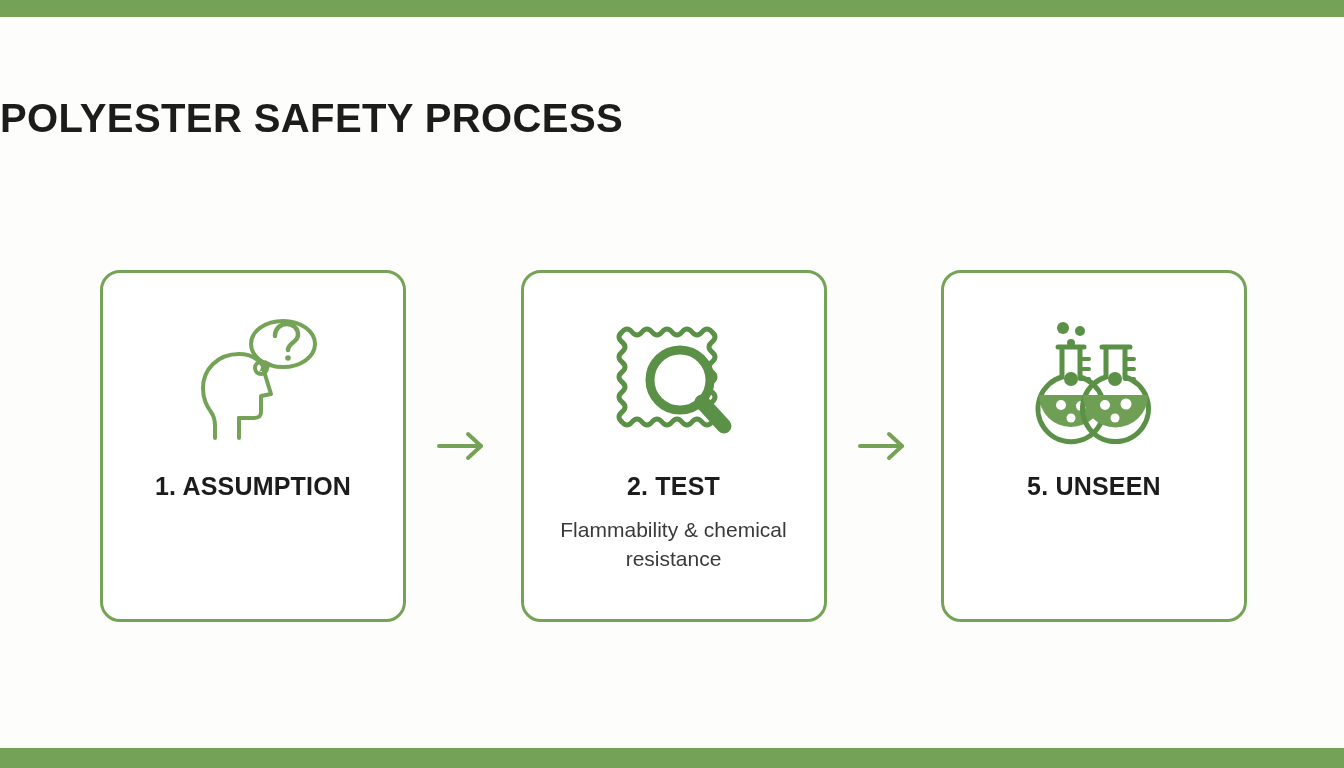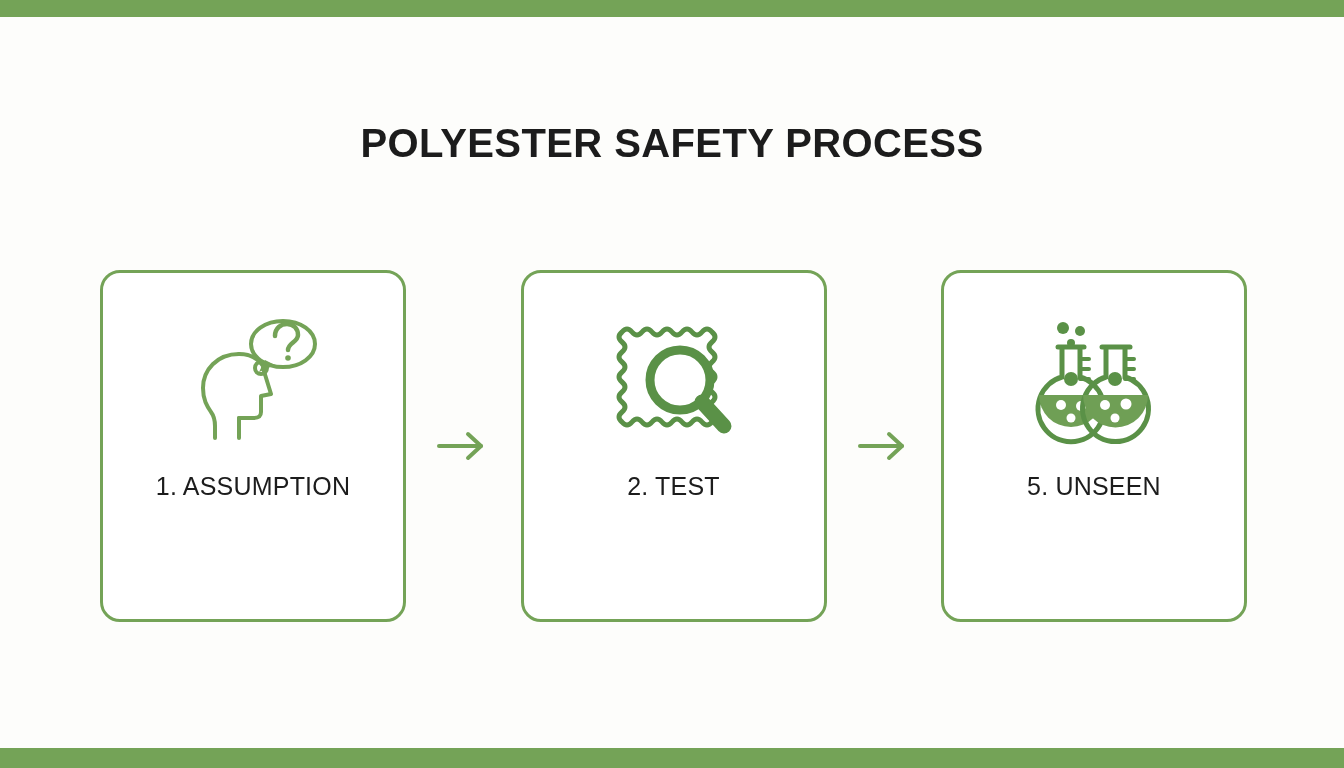--- a/index.html
+++ b/index.html
@@ -31,24 +31,23 @@
   .band-top {
     top: 0;
     height: 17px;
   }
   .band-bottom {
     bottom: 0;
     height: 20px;
   }
   .title {
     position: absolute;
-    top: 121px;
+    top: 96px;
     left: 0;
     width: 100%;
-    text-align: center;
     font-size: 40px;
     font-weight: bold;
     letter-spacing: 0.4px;
     color: #1c1c1c;
     font-family: "Liberation Sans", sans-serif;
   }
   .flow {
     position: absolute;
     top: 270px;
     left: 100px;
@@ -73,21 +72,21 @@
   .icon-wrap {
     width: 150px;
     height: 135px;
     display: flex;
     align-items: center;
     justify-content: center;
   }
   .card-title {
     margin-top: 22px;
     font-size: 25px;
-    font-weight: normal;
+    font-weight: bold;
     color: #1c1c1c;
     letter-spacing: 0.2px;
     text-align: center;
   }
   .card-desc {
     margin-top: 14px;
     font-size: 21px;
     line-height: 29px;
     color: #3a3a3a;
     text-align: center;
@@ -143,20 +142,21 @@
         <svg width="140" height="130" viewBox="0 0 140 130" fill="none">
           <path d="M18 14 q5 -6 10 0 q5 6 10 0 q5 -6 10 0 q5 6 10 0 q5 -6 10 0 q5 6 10 0 q5 -6 10 0 q5 6 10 0 q5 -6 10 0
                    q6 5 0 10 q-6 5 0 10 q6 5 0 10 q-6 5 0 10 q6 5 0 10 q-6 5 0 10 q6 5 0 10 q-6 5 0 10 q6 5 0 10
                    q-5 6 -10 0 q-5 -6 -10 0 q-5 6 -10 0 q-5 -6 -10 0 q-5 6 -10 0 q-5 -6 -10 0 q-5 6 -10 0 q-5 -6 -10 0 q-5 6 -10 0
                    q-6 -5 0 -10 q6 -5 0 -10 q-6 -5 0 -10 q6 -5 0 -10 q-6 -5 0 -10 q6 -5 0 -10 q-6 -5 0 -10 q6 -5 0 -10 q-6 -5 0 -10 Z" stroke="#5a9147" stroke-width="5" fill="none" stroke-linejoin="round"></path>
           <circle cx="76" cy="62" r="30" stroke="#5a9147" stroke-width="9" fill="#ffffff"></circle>
           <path d="M98 84 L120 108" stroke="#5a9147" stroke-width="15" stroke-linecap="round"></path>
         </svg>
       </div>
       <div class="card-title">2. TEST</div>
+      <div class="card-desc">Flammability &amp; chemical resistance</div>
     </div>
 
     <div class="arrow">
       <svg width="54" height="30" viewBox="0 0 54 30" fill="none">
         <path d="M3 15 L45 15" stroke="#74a357" stroke-width="4" stroke-linecap="round"></path>
         <path d="M32 3 L45 15 L32 27" stroke="#74a357" stroke-width="4" stroke-linecap="round" stroke-linejoin="round" fill="none"></path>
       </svg>
     </div>
 
     <div class="card">

